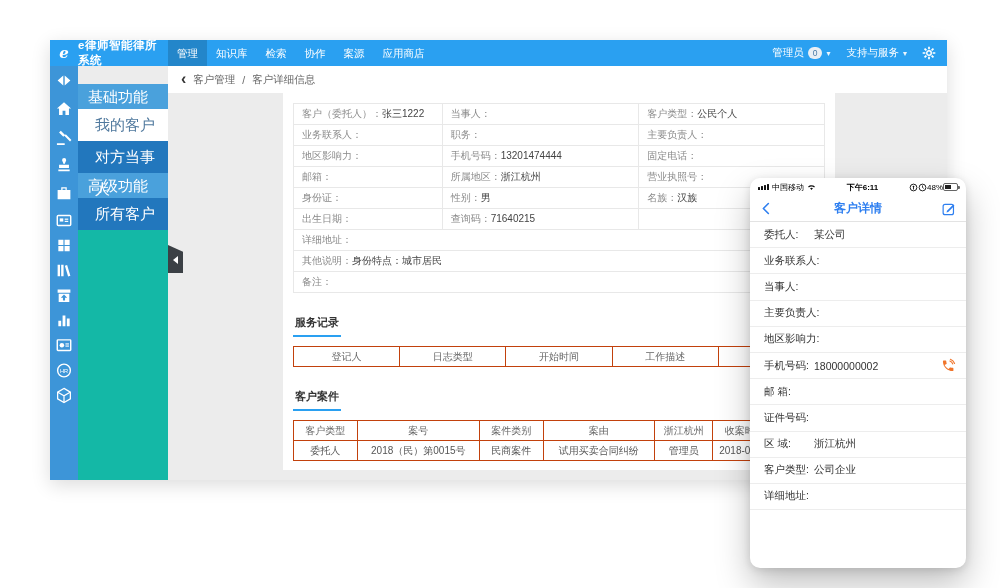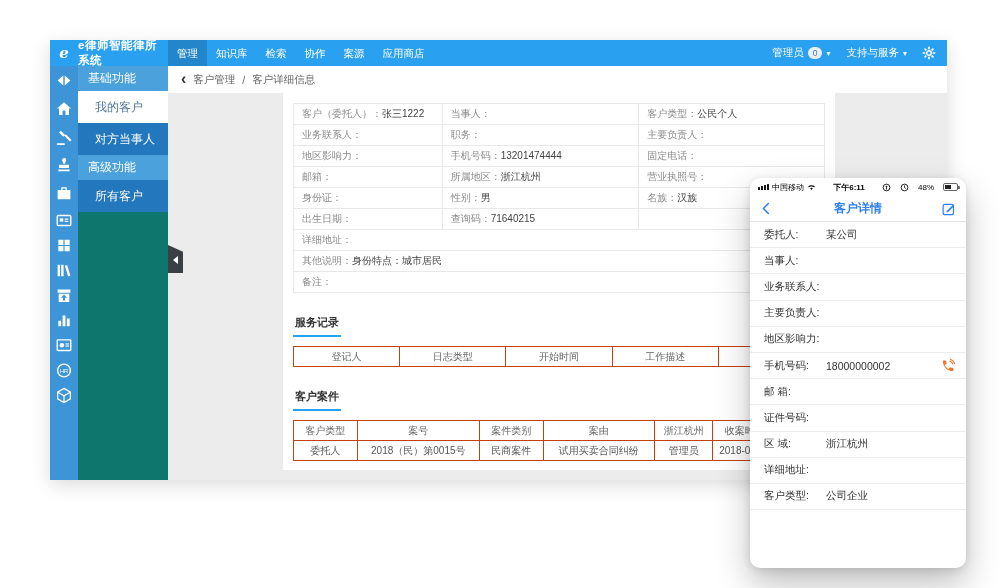--- a/index.html
+++ b/index.html
@@ -24,21 +24,21 @@
     line-height:12px; padding:0 5px; }
   .caret { font-size:8px; opacity:.9; }
   .gear-btn { width:16px; height:16px; margin-left:4px; cursor:pointer; }
 
   
   .main { display:flex; height:414px; }
   .rail { width:28px; background:#3D95D8; position:relative; flex:none; }
   .ricon { position:absolute; left:50%; transform:translateX(-50%); width:17px; height:17px; cursor:pointer; }
   .ricon svg { width:100%; height:100%; display:block; }
 
-  .submenu { width:90px; flex:none; background:#0f766e; color:#fff; font-size:12px; }
+  .submenu { width:90px; flex:none; background:#14b8a6; color:#fff; font-size:15px;margin-top:18px; }
   .sm-header { height:25px; line-height:25px; padding-left:10px; background:#4AA1DC; }
   .sm-item { height:32px; line-height:32px; padding-left:17px; background:#2277BD; cursor:pointer; }
   .sm-item.active { background:#fff; color:#50799E; }
 
   .right-zone { flex:1; display:flex; flex-direction:column; min-width:0; }
   .breadcrumb { height:27px; background:#fff; display:flex; align-items:center;
     padding-left:13px; font-size:10.5px; color:#666; gap:7px; }
   .bc-back { font-size:16px; line-height:1; color:#333; font-weight:bold; cursor:pointer; margin-top:-2px; }
   .bc-link { cursor:pointer; }
   .content { flex:1; background:#ECECEC; position:relative; overflow:hidden; }
@@ -67,36 +67,36 @@
   .phone { position:absolute; left:750px; top:178px; width:216px; height:390px;
     background:#fff; border-radius:10px; overflow:hidden;
     box-shadow:0 16px 34px rgba(0,0,0,.25), 0 2px 8px rgba(0,0,0,.12); }
   .pstatus { height:18px; display:flex; align-items:center; padding:0 8px; font-size:8px; color:#000; }
   .sig { display:flex; align-items:flex-end; gap:1px; margin-right:3px; }
   .sig i { display:block; width:2px; background:#111; border-radius:.5px; }
   .pstatus .carrier { margin-right:3px; }
   .mini-icon { width:9px; height:9px; display:inline-block; }
   .mini-icon svg { width:100%; height:100%; display:block; }
   .pstatus-mid { flex:1; text-align:center; font-weight:bold; }
-  .pstatus-right { display:flex; align-items:center; gap:9px; }
+  .pstatus-right { display:flex; align-items:center; gap:0; }
   .bat { width:15px; height:8px; border:1px solid #666; border-radius:2px; position:relative; }
   .bat::before { content:""; position:absolute; left:1px; top:1px; bottom:1px; width:48%; background:#222; }
   .bat::after { content:""; position:absolute; right:-3px; top:2px; width:2px; height:3px; background:#666; border-radius:0 1px 1px 0; }
 
   .pnav { height:26px; border-bottom:1px solid #E3E3E3; display:flex; align-items:center;
     justify-content:center; position:relative; }
   .pnav-title { color:#2E7FF0; font-size:12px; font-weight:600; }
   .pback { position:absolute; left:9px; top:5px; width:15px; height:15px; cursor:pointer; }
   .pback svg { width:100%; height:100%; }
   .pedit { position:absolute; right:9px; top:5px; width:16px; height:16px; cursor:pointer; }
   .pedit svg { width:100%; height:100%; }
 
   .prow { height:26.2px; display:flex; align-items:center; padding-left:14px;
     border-bottom:1px solid #EDEDED; font-size:10.5px; color:#333; position:relative; }
-  .prow .pvalue { position:absolute; left:76px; }
+  .prow .pvalue { position:absolute; left:64px; }
   .pcall { position:absolute; right:10px; top:5px; width:16px; height:16px; cursor:pointer; }
   .pcall svg { width:100%; height:100%; }
   .prow.clipped { border-bottom:none; }
 </style>
 </head>
 <body>
 
 <div class="stage">
 
   <div class="app">
@@ -379,25 +379,25 @@
             <path fill="#2E7FF0" d="M9 14.8l9.4-9.4 1.8 1.8-9.4 9.4-2.6.8z"></path>
           </svg></span>
     </div>
 
     <div id="phoneFields">
         <div class="prow">
           <span>委托人:</span>
           <span class="pvalue">某公司</span>
         </div>
         <div class="prow">
+          <span>业务联系人:</span>
+          <span class="pvalue"></span>
+        </div>
+        <div class="prow">
           <span>当事人:</span>
-          <span class="pvalue"></span>
-        </div>
-        <div class="prow">
-          <span>业务联系人:</span>
           <span class="pvalue"></span>
         </div>
         <div class="prow">
           <span>主要负责人:</span>
           <span class="pvalue"></span>
         </div>
         <div class="prow">
           <span>地区影响力:</span>
           <span class="pvalue"></span>
         </div>
@@ -415,26 +415,26 @@
         </div>
         <div class="prow">
           <span>证件号码:</span>
           <span class="pvalue"></span>
         </div>
         <div class="prow">
           <span>区 域:</span>
           <span class="pvalue">浙江杭州</span>
         </div>
         <div class="prow">
-          <span>详细地址:</span>
-          <span class="pvalue"></span>
-        </div>
-        <div class="prow">
           <span>客户类型:</span>
           <span class="pvalue">公司企业</span>
+        </div>
+        <div class="prow">
+          <span>详细地址:</span>
+          <span class="pvalue"></span>
         </div>
       </div>
 
     <div class="prow clipped">
       
       
     </div>
   </div>
 </div>
 

